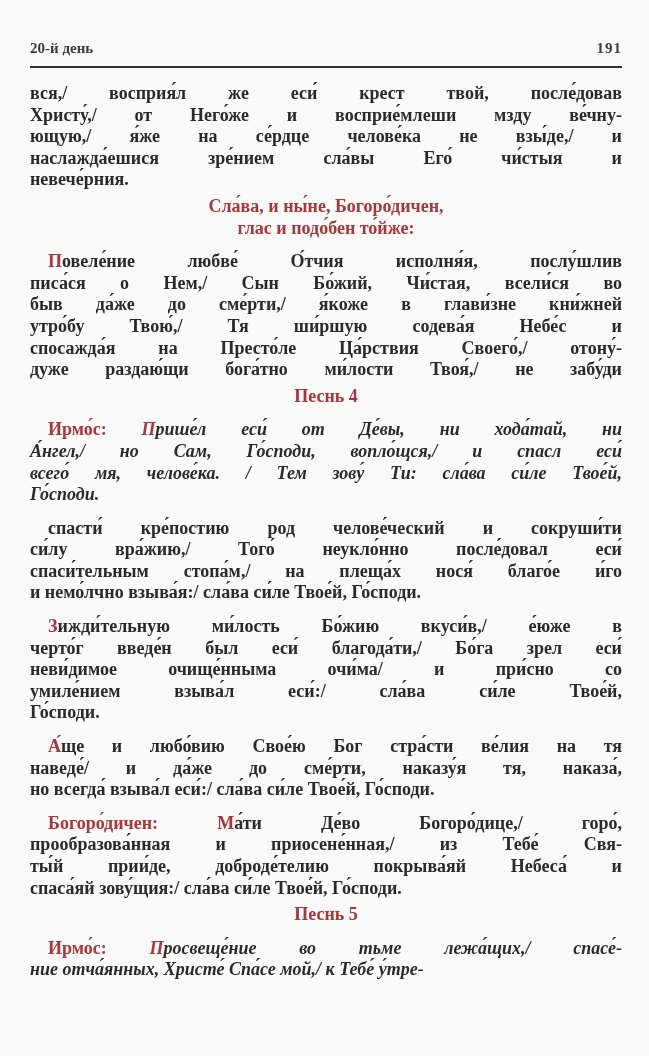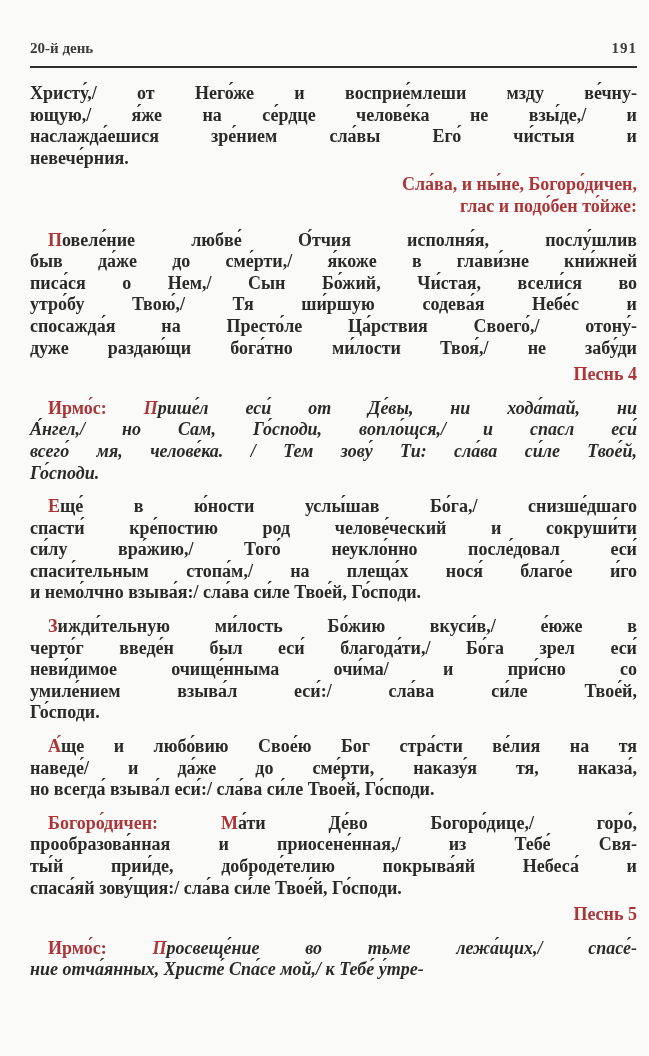--- a/index.html
+++ b/index.html
@@ -5,21 +5,21 @@
   :root { --red: #ac3539; --ink: #2a2a28; --bg: #fafaf8; }
   html, body { margin: 0; padding: 0; }
   body {
     width: 649px; height: 1056px;
     background: var(--bg);
     overflow: hidden;
   }
   .page {
     box-sizing: border-box;
     width: 649px; height: 1056px;
-    padding: 40px 12px 0 30px;
+    padding: 40px 27px 0 30px;
     font-family: "Liberation Serif", "DejaVu Serif", serif;
     color: var(--ink);
   }
   .hdr {
     display: flex;
     justify-content: space-between;
     align-items: baseline;
     font-size: 15px;
     font-weight: 700;
     color: #3b3b39;
@@ -41,65 +41,65 @@
     text-align: justify;
     text-align-last: justify;
   }
   .line.final { text-align-last: left; }
   .para.indent .line:first-child { text-indent: 18px; margin-top: 12px; }
   .para.italic .line { font-style: italic; }
   .lead { color: var(--red); }
   .label { color: var(--red); font-style: normal; }
   .heading {
     color: var(--red);
-    text-align: right;
+    text-align: center;
     font-size: 18px;
     font-weight: 700;
     margin: 5px 0 3px 0;
   }
 </style>
 </head>
 <body>
 
 <div class="page">
   <div class="hdr">
     <span class="dayname">20-й день</span>
     <span class="pageno">191</span>
   </div>
   <div class="rule"></div>
   <div class="content">
       <div class="para">
+        <div class="line">вся,/ восприя́л же еси́ крест твой, после́довав</div>
         <div class="line">Христу́,/ от Него́же и восприе́млеши мзду ве́чну-</div>
         <div class="line">ющую,/ я́же на се́рдце челове́ка не взы́де,/ и</div>
         <div class="line">наслажда́ешися зре́нием сла́вы Его́ чи́стыя и</div>
         <div class="line final">невече́рния.</div>
       </div>
       <div class="heading">
         <div>Сла́ва, и ны́не, Богоро́дичен,</div>
         <div>глас и подо́бен то́йже:</div>
       </div>
       <div class="para indent">
         <div class="line"><span class="lead">П</span>овеле́ние любве́ О́тчия исполня́я, послу́шлив</div>
+        <div class="line">писа́ся о Нем,/ Сын Бо́жий, Чи́стая, всели́ся во</div>
         <div class="line">быв да́же до сме́рти,/ я́коже в глави́зне кни́жней</div>
-        <div class="line">писа́ся о Нем,/ Сын Бо́жий, Чи́стая, всели́ся во</div>
         <div class="line">утро́бу Твою́,/ Тя ши́ршую содева́я Небе́с и</div>
         <div class="line">спосажда́я на Престо́ле Ца́рствия Своего́,/ отону́-</div>
         <div class="line">дуже раздаю́щи бога́тно ми́лости Твоя́,/ не забу́ди</div>
       </div>
       <div class="heading">
         <div>Песнь 4</div>
       </div>
       <div class="para indent italic">
         <div class="line"><span class="label">Ирмо́с: </span><span class="lead">П</span>рише́л еси́ от Де́вы, ни хода́тай, ни</div>
         <div class="line">А́нгел,/ но Сам, Го́споди, вопло́щся,/ и спасл еси́</div>
         <div class="line">всего́ мя, челове́ка. / Тем зову́ Ти: сла́ва си́ле Твое́й,</div>
         <div class="line final">Го́споди.</div>
       </div>
       <div class="para indent">
-        <div class="line"><span class="lead">Е</span>ще́ в ю́ности услы́шав Бо́га,/ снизше́дшаго</div>
         <div class="line">спасти́ кре́постию род челове́ческий и сокруши́ти</div>
         <div class="line">си́лу вра́жию,/ Того́ неукло́нно после́довал еси́</div>
         <div class="line">спаси́тельным стопа́м,/ на плеща́х нося́ благо́е и́го</div>
         <div class="line final">и немо́лчно взыва́я:/ сла́ва си́ле Твое́й, Го́споди.</div>
       </div>
       <div class="para indent">
         <div class="line"><span class="lead">З</span>ижди́тельную ми́лость Бо́жию вкуси́в,/ е́юже в</div>
         <div class="line">черто́г введе́н был еси́ благода́ти,/ Бо́га зрел еси́</div>
         <div class="line">неви́димое очище́нныма очи́ма/ и при́сно со</div>
         <div class="line">умиле́нием взыва́л еси́:/ сла́ва си́ле Твое́й,</div>

